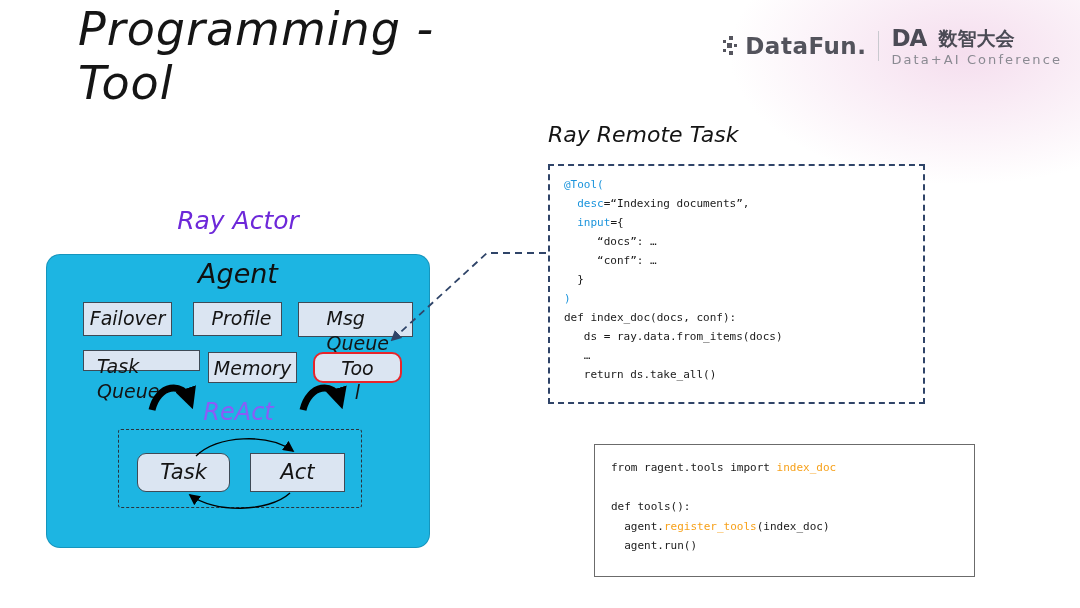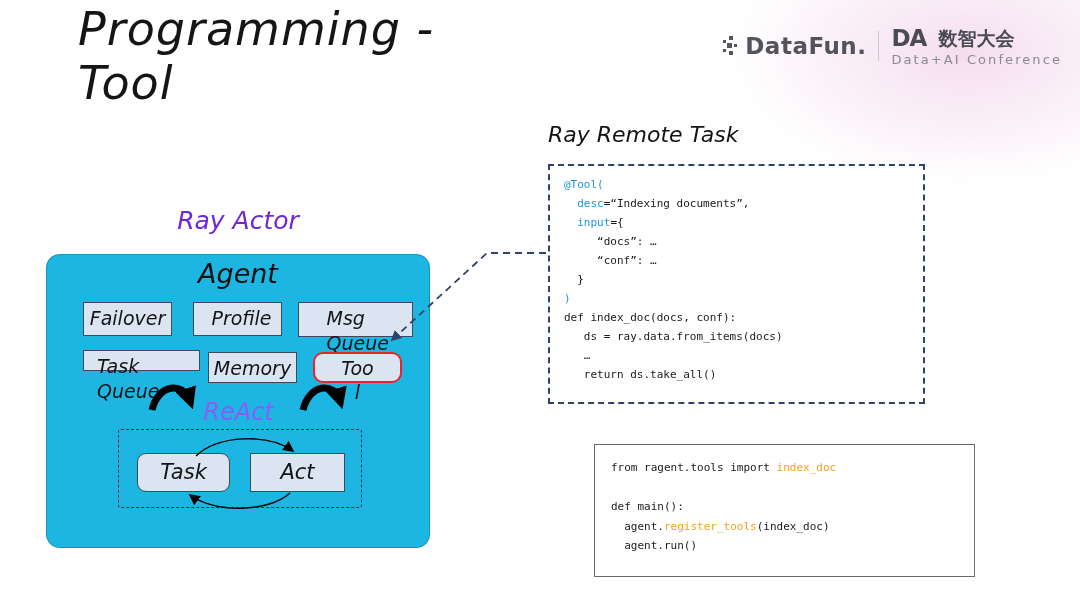--- a/index.html
+++ b/index.html
@@ -178,21 +178,21 @@
   <span class="lbl">Task</span>
 </div>
 <div class="node node-act">
   <span class="lbl">Act</span>
 </div>
 
 <div class="remote-task-title hand">Ray Remote Task</div>
 
 <div class="remote-code-box code"><div class="code-line"><span class="kw">@Tool(</span></div><div class="code-line"><span>  </span><span class="kw">desc</span><span>=“Indexing documents”,</span></div><div class="code-line"><span>  </span><span class="kw">input</span><span>={</span></div><div class="code-line"><span>     “docs”: …</span></div><div class="code-line"><span>     “conf”: …</span></div><div class="code-line"><span>  }</span></div><div class="code-line"><span class="kw">)</span></div><div class="code-line"><span>def index_doc(docs, conf):</span></div><div class="code-line"><span>   ds = ray.data.from_items(docs)</span></div><div class="code-line"><span>   …</span></div><div class="code-line"><span>   return ds.take_all()</span></div></div>
 
-<div class="main-code-box code"><div class="code-line"><span>from ragent.tools import </span><span class="fn">index_doc</span></div><div class="code-line">&nbsp;</div><div class="code-line"><span>def main():</span></div><div class="code-line"><span>  agent.</span><span class="fn">register_tools</span><span>(index_doc)</span></div><div class="code-line"><span>  agent.run()</span></div></div>
+<div class="main-code-box code"><div class="code-line"><span>from ragent.tools import </span><span class="fn">index_doc</span></div><div class="code-line">&nbsp;</div><div class="code-line"><span>def tools():</span></div><div class="code-line"><span>  agent.</span><span class="fn">register_tools</span><span>(index_doc)</span></div><div class="code-line"><span>  agent.run()</span></div></div>
 
 <svg class="overlay" viewBox="0 0 1080 608">
   <defs>
     <marker id="arrow-thin" viewBox="0 0 10 10" refX="8.5" refY="5" markerWidth="8" markerHeight="8" orient="auto-start-reverse">
       <path d="M0 0 L10 5 L0 10 z" fill="#000"></path>
     </marker>
     <marker id="arrow-thick" viewBox="0 0 10 10" refX="6" refY="5" markerWidth="3.1" markerHeight="3.1" orient="auto-start-reverse">
       <path d="M0 0 L10 5 L0 10 z" fill="#000"></path>
     </marker>
     <marker id="arrow-navy" viewBox="0 0 10 10" refX="7" refY="5" markerWidth="6" markerHeight="6" orient="auto-start-reverse">

